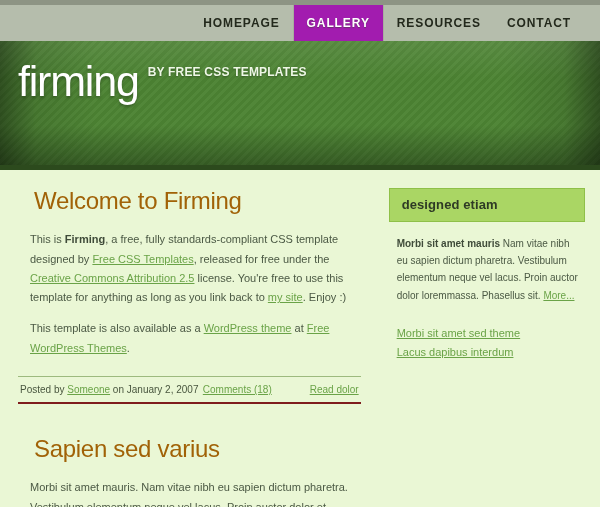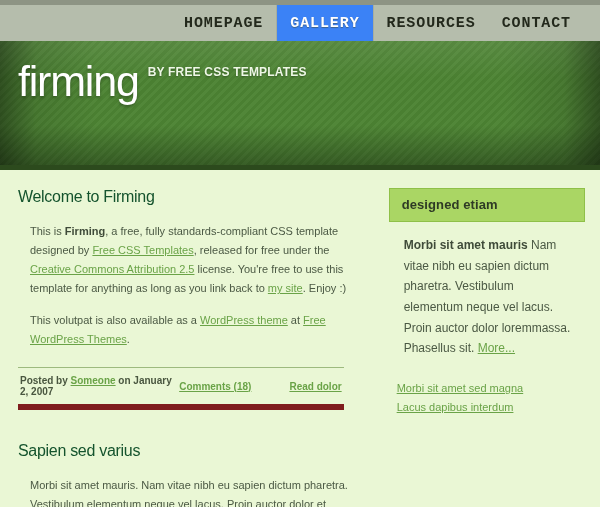--- a/index.html
+++ b/index.html
@@ -36,30 +36,29 @@
   #navlist li {
     display: flex;
     align-items: center;
   }
   .nav-link {
     display: flex;
     align-items: center;
     height: 36px;
     padding: 1px 13px;
     color: #23291c;
-    font-size: 15px;
+    font-size: 12px;
     font-weight: bold;
     letter-spacing: 0.9px;
     text-decoration: none;
     text-transform: uppercase;
     white-space: nowrap;
-    font-family: Liberation Mono, monospace;
   }
   .nav-link.active {
-    background: #3b82f6;
+    background: #a21caf;
     border-left: 1px solid #a7ae9e;
     border-right: 1px solid #a7ae9e;
     color: #ffffff;
     text-shadow: 0 1px 1px rgba(60,70,55,.55);
   }
 
   
   #header {
     position: relative;
     height: 129px;
@@ -118,25 +117,25 @@
   }
   #sidebar {
     width: 200px;
     margin-left: 28px;
     padding-top: 18px;
   }
 
   
   .post { margin-bottom: 2px; }
   .post-title {
-    margin: 0 0 16px 0;
-    font-size: 16px;
+    margin: 0 0 16px 16px;
+    font-size: 24px;
     font-weight: normal;
     line-height: 1.1;
-    color: #14532d;
+    color: #a16207;
     letter-spacing: -0.3px;
   }
   .post-body p {
     margin: 0 0 12px 12px;
     font-size: 11px;
     line-height: 1.75;
     color: #4b5944;
   }
   .post-body p:last-child { margin-bottom: 0; }
   .post-body a,
@@ -144,26 +143,26 @@
   .linklist a,
   .post-meta a {
     color: #6aa347;
     text-decoration: underline;
   }
   .post-body strong { color: #3f4b39; font-weight: bold; }
 
   .post-meta {
     display: flex;
     align-items: center;
-    margin: 18px 17px 0 0;
+    margin: 18px 0 0 0;
     padding: 7px 2px 7px 2px;
     border-top: 1px solid #9dba7e;
-    border-bottom: 6px solid #7f1d1d;
+    border-bottom: 2px solid #7f1d1d;
     font-size: 10px;
-    font-weight: bold;
+    font-weight: normal;
     color: #49563f;
   }
   .post-meta .meta-left { flex: 1; }
   .post-meta .meta-comments { margin-right: 38px; }
 
   .post-spacer { height: 30px; }
 
   
   .widget { margin-bottom: 20px; }
   .widget-title {
@@ -204,23 +203,23 @@
     border: 1px solid #7f8c8f;
     border-radius: 2px;
     background: linear-gradient(180deg,#fdfdfd 0%, #eef0ee 55%, #e2e5e1 100%);
     font-family: "Liberation Sans", sans-serif;
     font-size: 11px;
     color: #1b1b1b;
     cursor: pointer;
   }
 
   .sidebar-text {
-    margin: 7px;
+    margin: 0;
     padding-left: 6px;
-    font-size: 12px;
+    font-size: 10px;
     line-height: 1.72;
     color: #4b5944;
   }
   .sidebar-text strong { color: #3f4b39; font-weight: bold; }
 
   .linklist {
     list-style: none;
     margin: 0;
     padding: 0 0 0 6px;
   }
@@ -257,21 +256,21 @@
 </div>
 
 <div id="page">
 
   <div id="content">
 
     <div class="post">
       <h2 class="post-title">Welcome to Firming</h2>
       <div class="post-body">
         <p><span>This is </span><strong>Firming</strong><span>, a free, fully standards-compliant CSS template designed by </span><a href="#">Free CSS Templates</a><span>, released for free under the </span><a href="#">Creative Commons Attribution 2.5</a><span> license. You're free to use this template for anything as long as you link back to </span><a href="#">my site</a><span>. Enjoy :)</span></p>
-        <p><span>This volutpat is also available as a </span><a href="#">WordPress theme</a><span> at </span><a href="#">Free WordPress Themes</a><span>.</span></p>
+        <p><span>This template is also available as a </span><a href="#">WordPress theme</a><span> at </span><a href="#">Free WordPress Themes</a><span>.</span></p>
       </div>
       <div class="post-meta">
         <span class="meta-left"><span>Posted by </span><a href="#">Someone</a><span> on January 2, 2007</span></span>
         <span class="meta-comments"><a href="#">Comments (18)</a></span>
         <span><a href="#">Read dolor</a></span>
       </div>
     </div>
 
     <div class="post-spacer"></div>
 
@@ -290,21 +289,21 @@
     <div class="widget">
       <h3 class="widget-title">designed etiam</h3>
       <div class="widget-body">
         <p class="sidebar-text"><strong>Morbi sit amet mauris</strong><span> Nam vitae nibh eu sapien dictum pharetra. Vestibulum elementum neque vel lacus. Proin auctor dolor loremmassa. Phasellus sit. </span><a href="#">More...</a></p>
       </div>
     </div>
 
     <div class="widget">
       <div class="widget-body">
         <ul class="linklist">
-          <li><a href="#">Morbi sit amet sed magna</a></li>
+          <li><a href="#">Morbi sit amet sed theme</a></li>
           <li><a href="#">Lacus dapibus interdum</a></li>
 
         </ul>
       </div>
     </div>
 
   </div>
 </div>
 
 </body></html>

